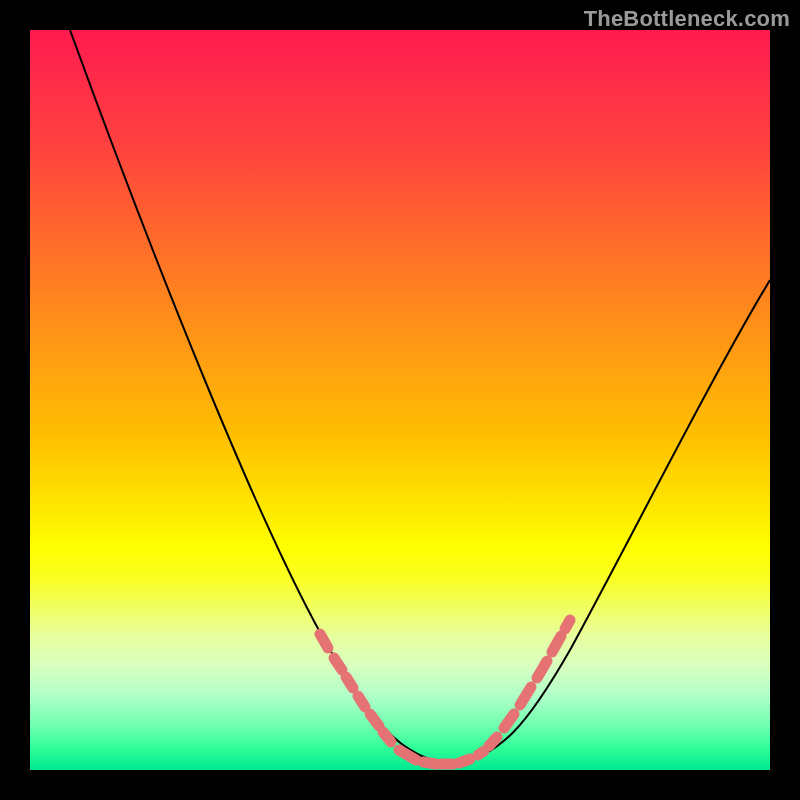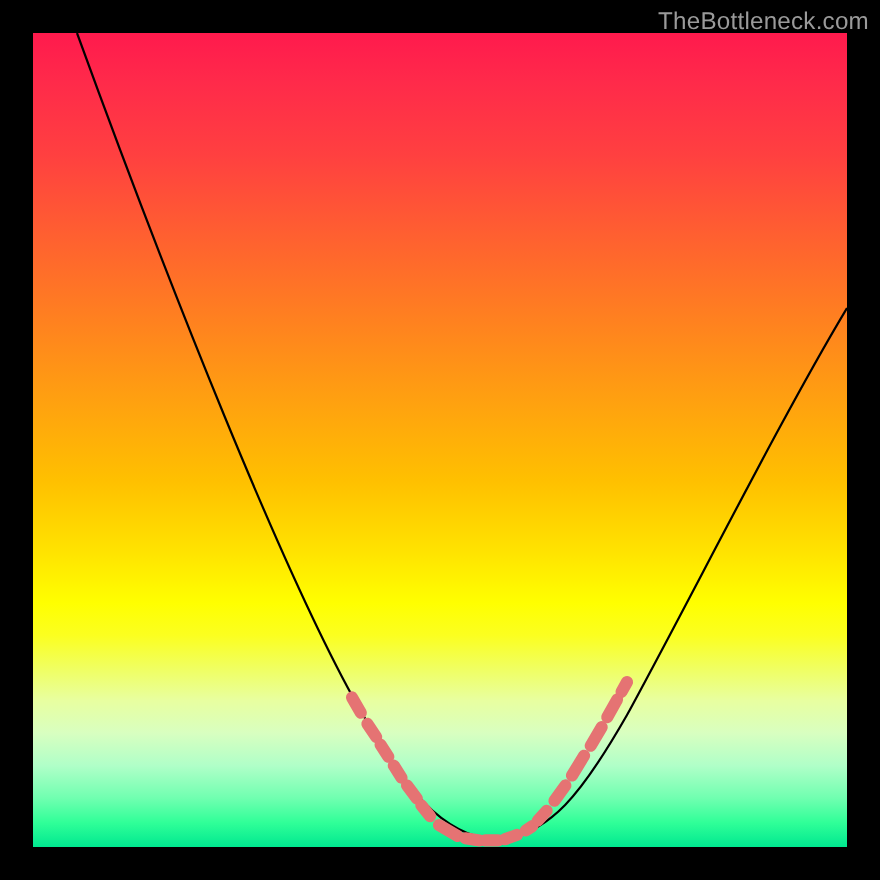--- a/index.html
+++ b/index.html
@@ -56,21 +56,21 @@
     stroke: #e57373;
     stroke-width: 11;
     stroke-linecap: round;
   }
   .watermark {
     position: absolute;
     top: 6px;
     right: 10px;
     color: #9a9a9a;
     font-size: 22px;
-    font-weight: 400;
+    font-weight: 700;
     letter-spacing: 0.2px;
   }
 </style>
 </head>
 <body>
 
 <div class="plot-area">
   <div class="gradient-bg"></div>
   <svg class="curve-svg" viewBox="0 0 740 740" preserveAspectRatio="none">
     <path id="main-curve" class="curve" d="M 40 0 C 120 220, 230 500, 300 620 C 340 688, 370 728, 420 734 C 470 730, 500 690, 540 620 C 600 510, 680 350, 740 250"></path>

